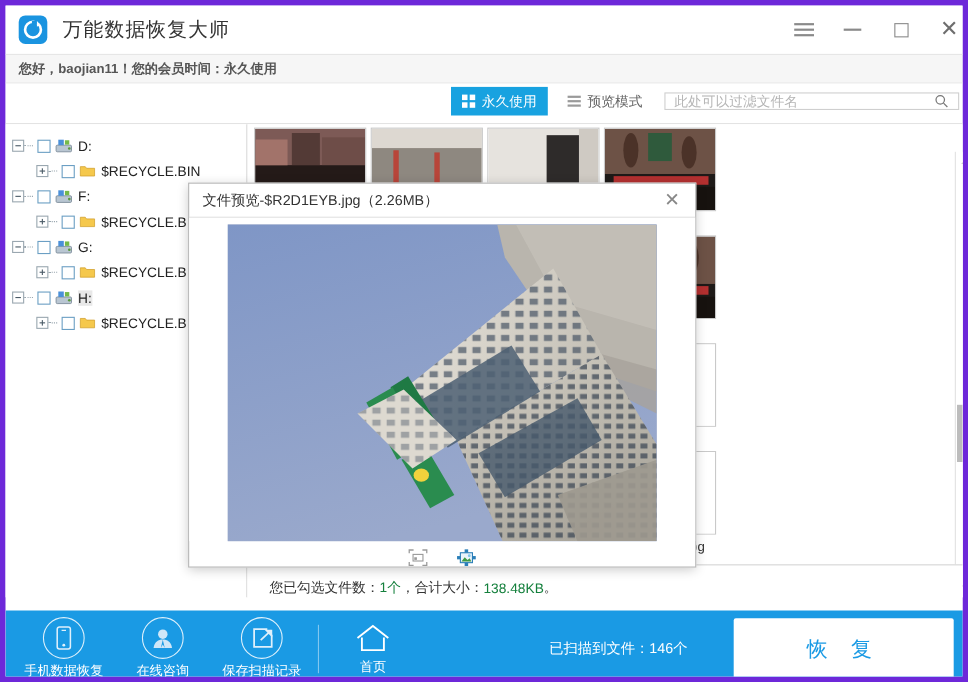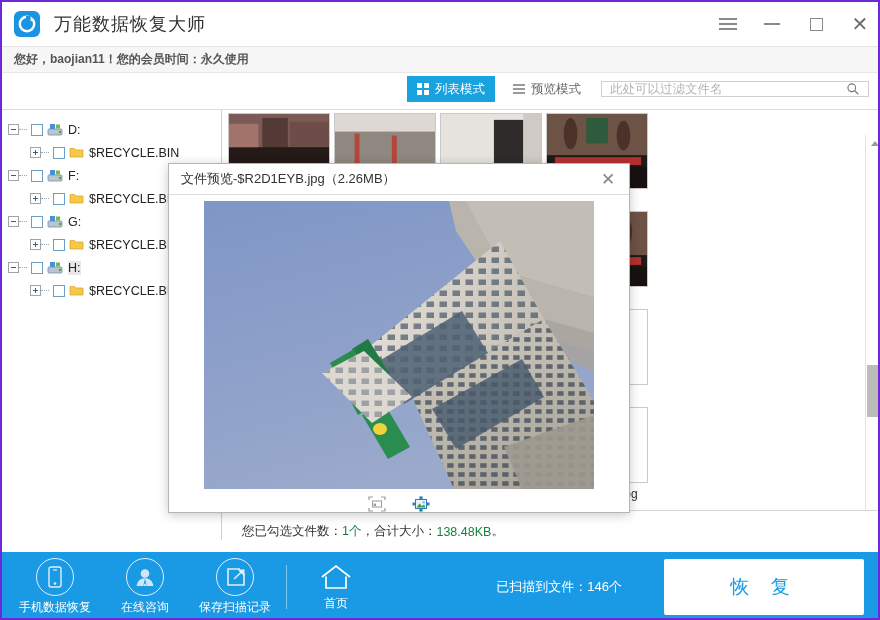--- a/index.html
+++ b/index.html
@@ -3,21 +3,21 @@
 <meta charset="utf-8">
 <style>
   * { box-sizing: border-box; margin: 0; padding: 0; }
   html, body {
     width: 880px; height: 620px;
     font-family: "Liberation Sans", "DejaVu Sans", sans-serif;
     background: #ffffff; overflow: hidden;
   }
   #app {
     position: relative; width: 880px; height: 620px;
-    border: 2px solid #6d28d9; background: #fff; overflow: hidden;
+    border: 5px solid #6d28d9; background: #fff; overflow: hidden;
   }
 
   
   .titlebar {
     position: absolute; left: 0; top: 0; width: 880px; height: 44px;
     background: #ffffff; display: flex; align-items: center;
   }
   .logo {
     width: 26px; height: 26px; margin-left: 12px; border-radius: 6px;
     background: #1a94e0; position: relative; flex: none;
@@ -299,21 +299,21 @@
 
   <div class="toolrow">
     <div class="tool-right">
       <div class="mode-btn active">
         <span class="grid-ico">
             <i></i>
             <i></i>
             <i></i>
             <i></i>
           </span>
-        <span>列表模式</span>
+        <span>永久使用</span>
       </div>
       <div class="mode-btn inactive" style="margin-left:8px;">
         <span class="list-ico">
             <i></i>
             <i></i>
             <i></i>
           </span>
         <span>预览模式</span>
       </div>
       <div class="search-wrap">

